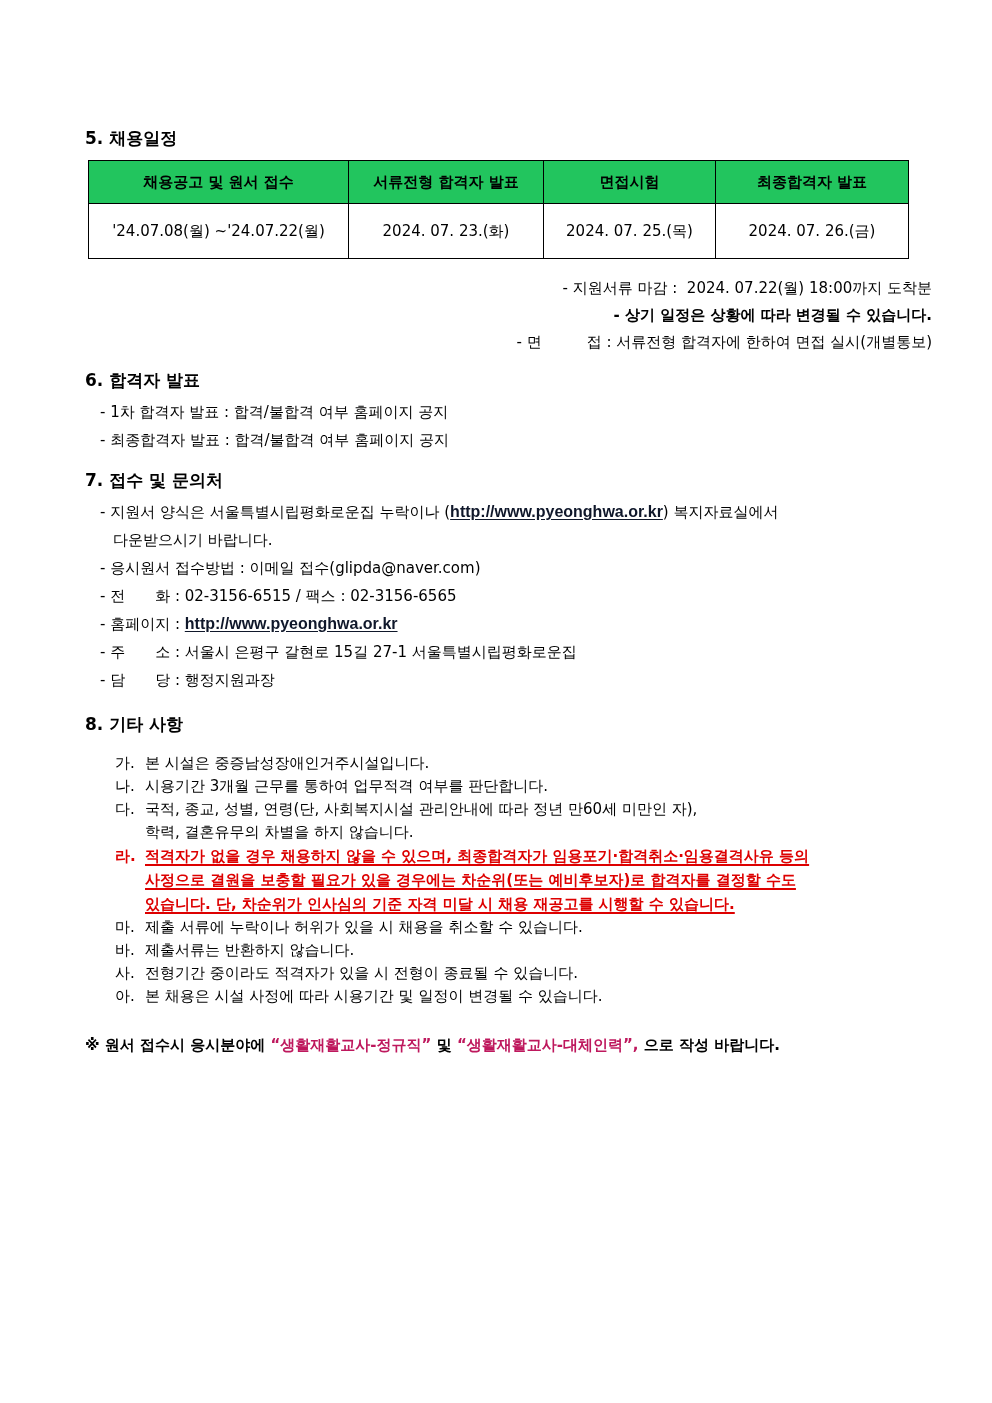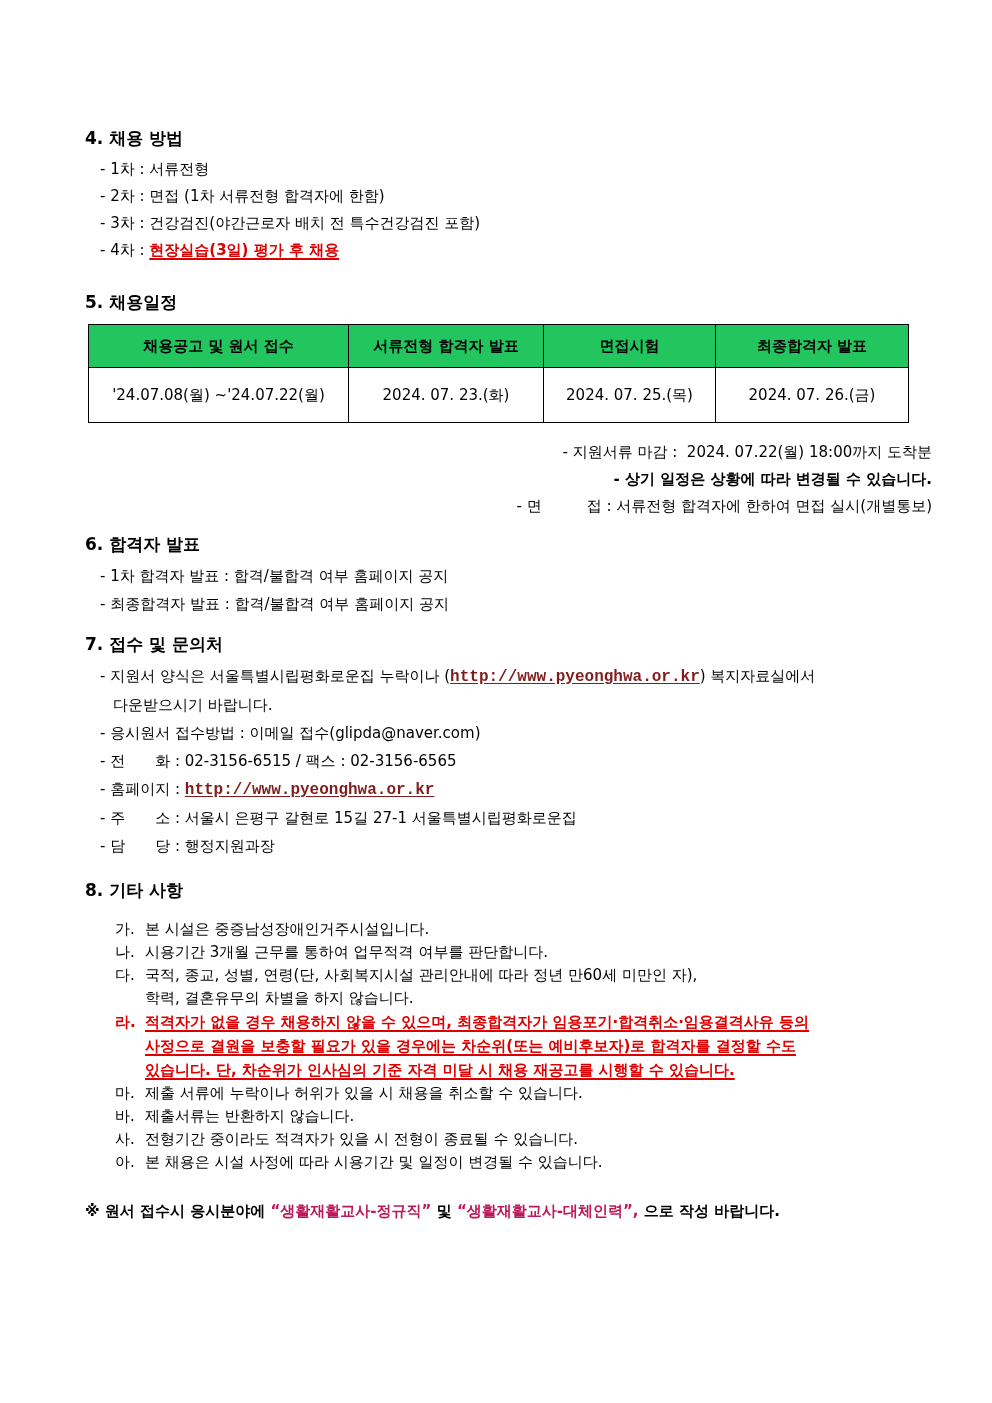--- a/index.html
+++ b/index.html
@@ -74,25 +74,25 @@
   
   .sec-pass .list { margin: 8px 0 0 15px; }
   .sec-pass .list .line { line-height: 28px; }
   .sec-pass { margin-bottom: 16px; }
 
   
   .sec-contact .list { margin: 8px 0 0 15px; }
   .sec-contact .list .line { line-height: 28px; }
   .sec-contact .cont-line { margin-left: 13px; line-height: 28px; }
   a.doc-link {
-    color: #7f1d1d;
+    color: #0f172a;
     font-weight: 700;
     text-decoration: underline;
     text-underline-offset: 2px;
-    font-family: Liberation Mono, monospace;
+    font-family: Liberation Sans, sans-serif;
     font-size: 16px;
     cursor: pointer;
   }
   .sec-contact { margin-bottom: 20px; }
 
   
   .sec-others { margin-top: 0; }
   .sec-others .list { margin: 18px 0 0 30px; }
   .o-item { display: flex; line-height: 23px; margin: 0; }
   .o-item .lbl { flex: 0 0 30px; }
@@ -113,31 +113,20 @@
     font-weight: 700;
     line-height: 22px;
   }
   .footnote .red { color: #be185d; }
 </style>
 </head>
 <body>
 
 <div class="page">
 
-  <section class="sec sec-method">
-    <h2 class="sec-title txt">4. 채용 방법</h2>
-    <div class="list">
-      <div class="line txt">- 1차 : 서류전형</div>
-      <div class="line txt">- 2차 : 면접 (1차 서류전형 합격자에 한함)</div>
-      <div class="line txt">- 3차 : 건강검진(야간근로자 배치 전 특수건강검진 포함)</div>
-      <div class="line">
-        <span class="txt">- 4차 : </span><span class="txt red-hl">현장실습(3일) 평가 후 채용</span>
-      </div>
-    </div>
-  </section>
 
   <section class="sec sec-schedule">
     <h2 class="sec-title txt">5. 채용일정</h2>
     <table class="sched-table">
       <colgroup>
         <col style="width:260px">
           <col style="width:195px">
           <col style="width:172px">
           <col style="width:193px">
       </colgroup>

